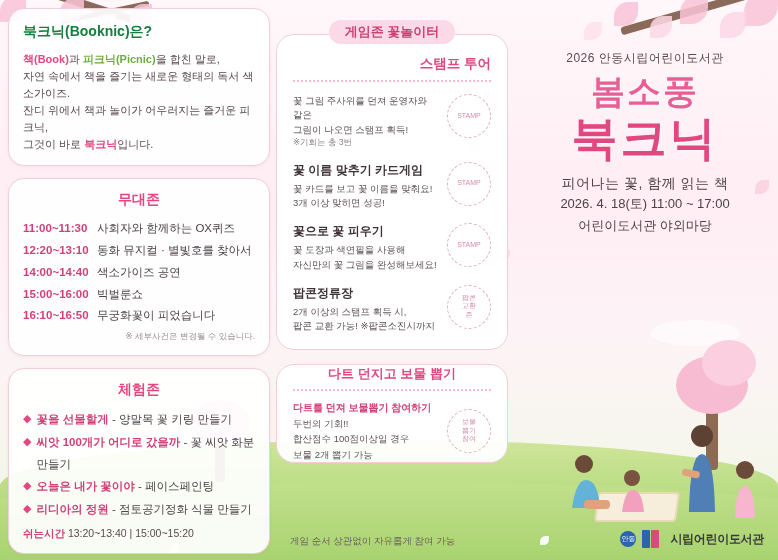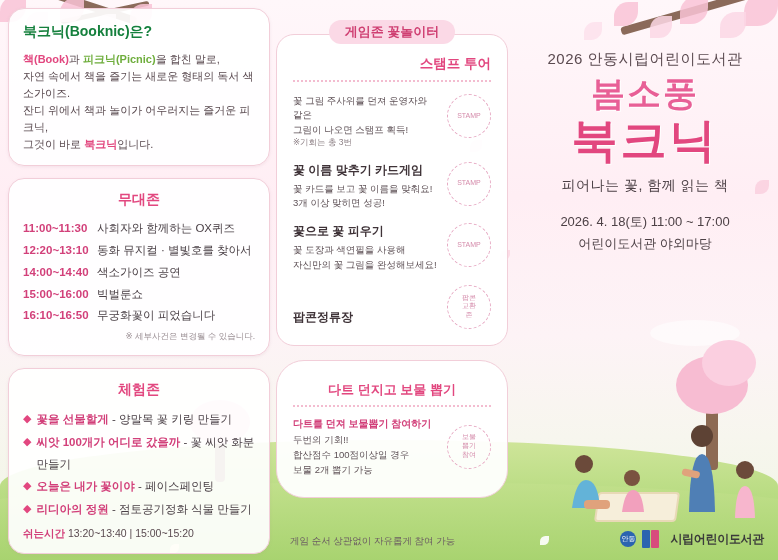--- a/index.html
+++ b/index.html
@@ -64,37 +64,37 @@
   .g-item{display:flex;margin-bottom:13px;}
   .g-text{flex:1;}
   .g-title{font-size:12px;font-weight:bold;color:#3f3338;margin-bottom:3px;}
   .g-desc{font-size:9.5px;line-height:1.5;color:#5e5156;}
   .g-sub{font-size:8.5px;color:#8e8186;}
   .stamp{width:42px;height:42px;border-radius:50%;border:1.5px dashed #e6a8c2;
          display:flex;align-items:center;justify-content:center;text-align:center;
          font-size:7px;color:#d58cab;flex:none;margin-left:8px;line-height:1.25;}
 
   
-  .dart-card{background:rgba(255,255,255,.95);border:1px solid #f2ced9;border-radius:28px;padding:20px 16px;}
+  .dart-card{background:rgba(255,255,255,.95);border:1px solid #f2ced9;border-radius:18px;padding:0 16px;}
   .dart-title{font-size:13px;font-weight:bold;color:#e2477f;text-align:center;
               border-bottom:2px dotted #f3bcd0;padding-bottom:6px;margin-bottom:9px;}
   .dart-body{display:flex;}
   .dart-lines{flex:1;font-size:9.5px;line-height:1.6;color:#5e5156;}
   .dart-lines .first{color:#d2407a;font-weight:bold;font-size:10px;}
 
   .foot-note{position:absolute;left:290px;bottom:12px;font-size:9.5px;color:#6b5d62;}
 
   
-  .sub-top{font-size:15px;color:#5b4a50;letter-spacing:.5px;margin-bottom:6px;}
+  .sub-top{font-size:12px;color:#5b4a50;letter-spacing:.5px;margin-bottom:6px;}
   .big-1{font-size:34px;font-weight:bold;color:#e85f96;letter-spacing:2px;line-height:1.1;
          text-shadow:1px 1px 0 #fff;}
   .big-2{font-size:46px;font-weight:bold;color:#e2477f;letter-spacing:3px;line-height:1.15;
          text-shadow:1px 1px 0 #fff;margin-top:2px;}
   .tagline{font-size:14px;color:#4d4146;margin-top:10px;letter-spacing:.5px;}
-  .datebox{margin-top:16px;font-size:13px;color:#4d4146;line-height:1.65;}
+  .datebox{margin-top:0;font-size:13px;color:#4d4146;line-height:1.65;}
   .logo-row{position:absolute;right:14px;bottom:12px;display:flex;align-items:center;gap:6px;}
   .logo-mark{width:22px;height:18px;position:relative;}
   .logo-l{position:absolute;left:0;top:0;width:8px;height:18px;background:#2b64b0;border-radius:1px;}
   .logo-l2{position:absolute;left:9px;top:0;width:8px;height:18px;background:#d84b7d;border-radius:1px;}
   .logo-txt{font-size:12px;font-weight:bold;color:#3b3b3b;letter-spacing:-.3px;}
   .logo-badge{font-size:7px;color:#fff;background:#2b64b0;border-radius:50%;width:16px;height:16px;
               display:flex;align-items:center;justify-content:center;}
 
   
   .person{position:absolute;}
@@ -268,23 +268,25 @@
 
       <div class="g-item">
         <div class="g-text">
           <div class="g-title">꽃으로 꽃 피우기</div>
           <div class="g-desc" style="white-space:pre-line">꽃 도장과 색연필을 사용해
 자신만의 꽃 그림을 완성해보세요!</div>
         </div>
         <div class="stamp">STAMP</div>
       </div>
 
-      <div class="g-item" style="margin-bottom:2px;align-items:flex-end;">
+      <div class="g-item" style="margin-bottom:2px;">
         <div class="g-text">
           <div class="g-title">팝콘정류장</div>
+          <div class="g-desc" style="white-space:pre-line">2개 이상의 스탬프 획득 시,
+팝콘 교환 가능! ※팝콘소진시까지</div>
         </div>
         <div class="stamp" style="white-space:pre-line">팝콘
 교환
 존</div>
       </div>
     </div>
 
     <div class="dart-card" style="margin-top:14px;">
       <div class="dart-title">다트 던지고 보물 뽑기</div>
       <div class="dart-body">

